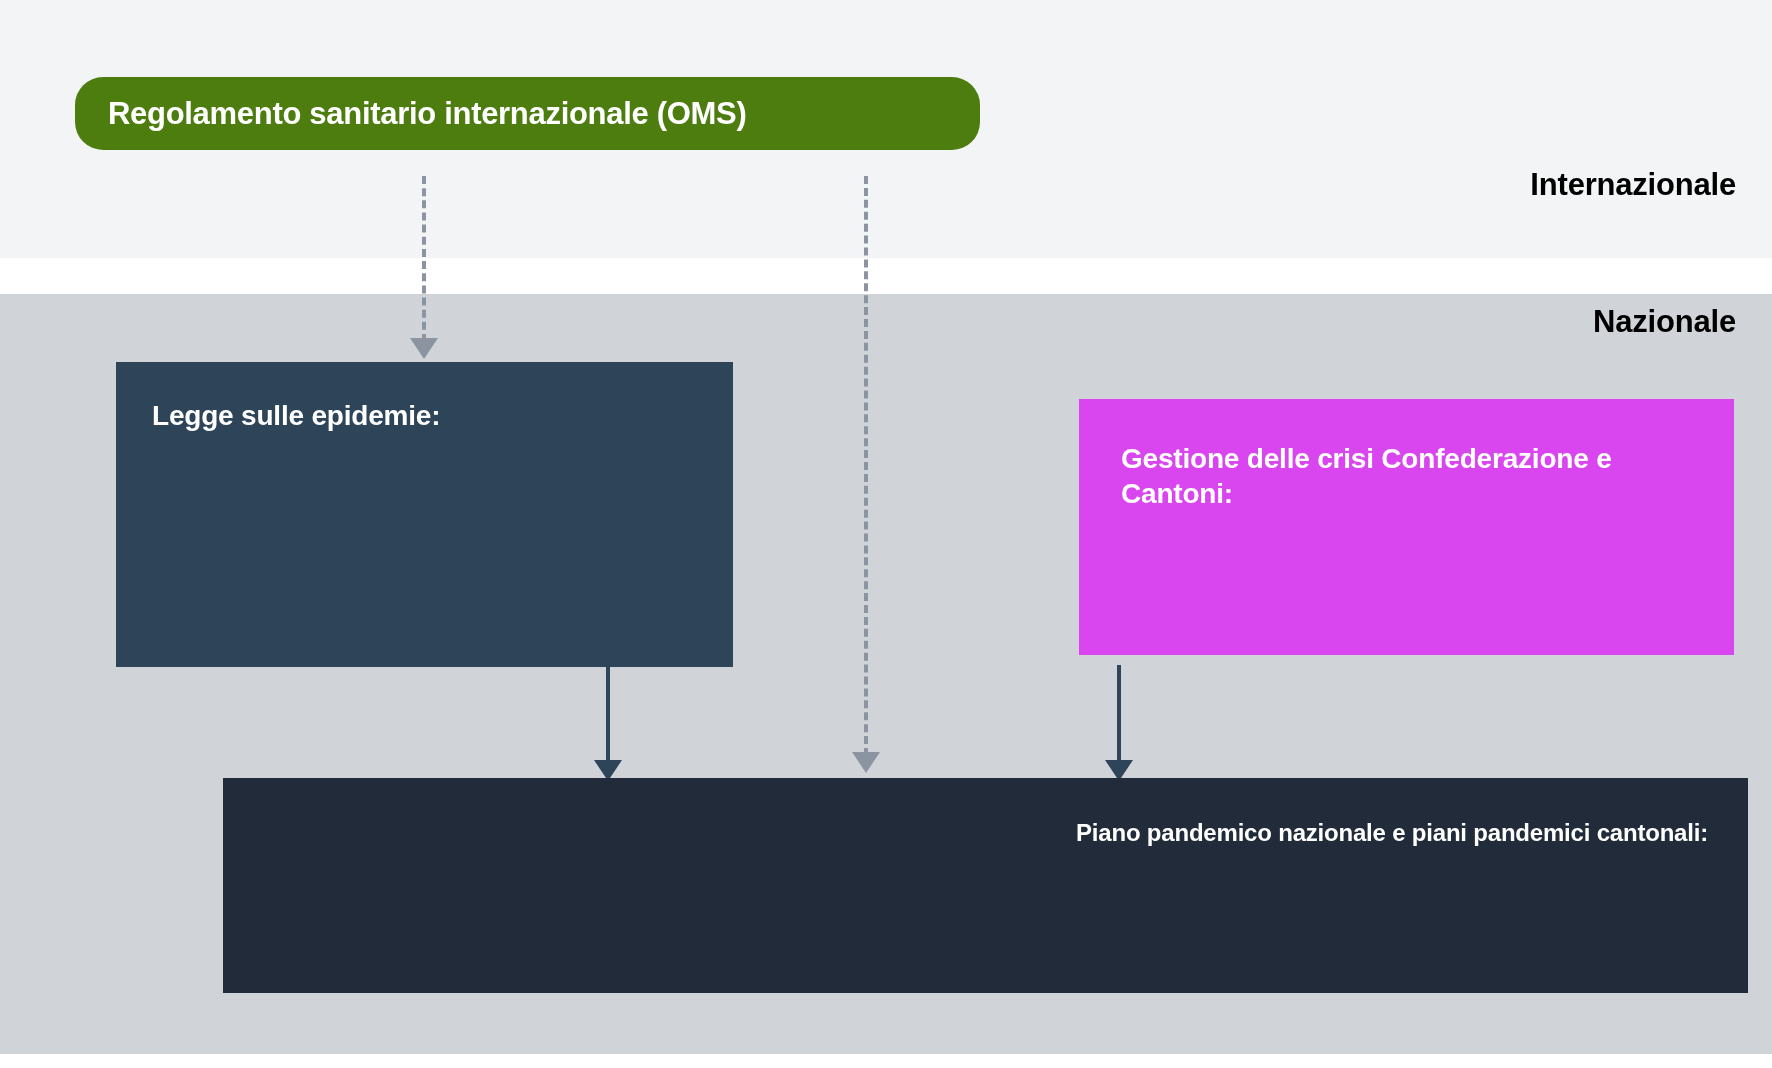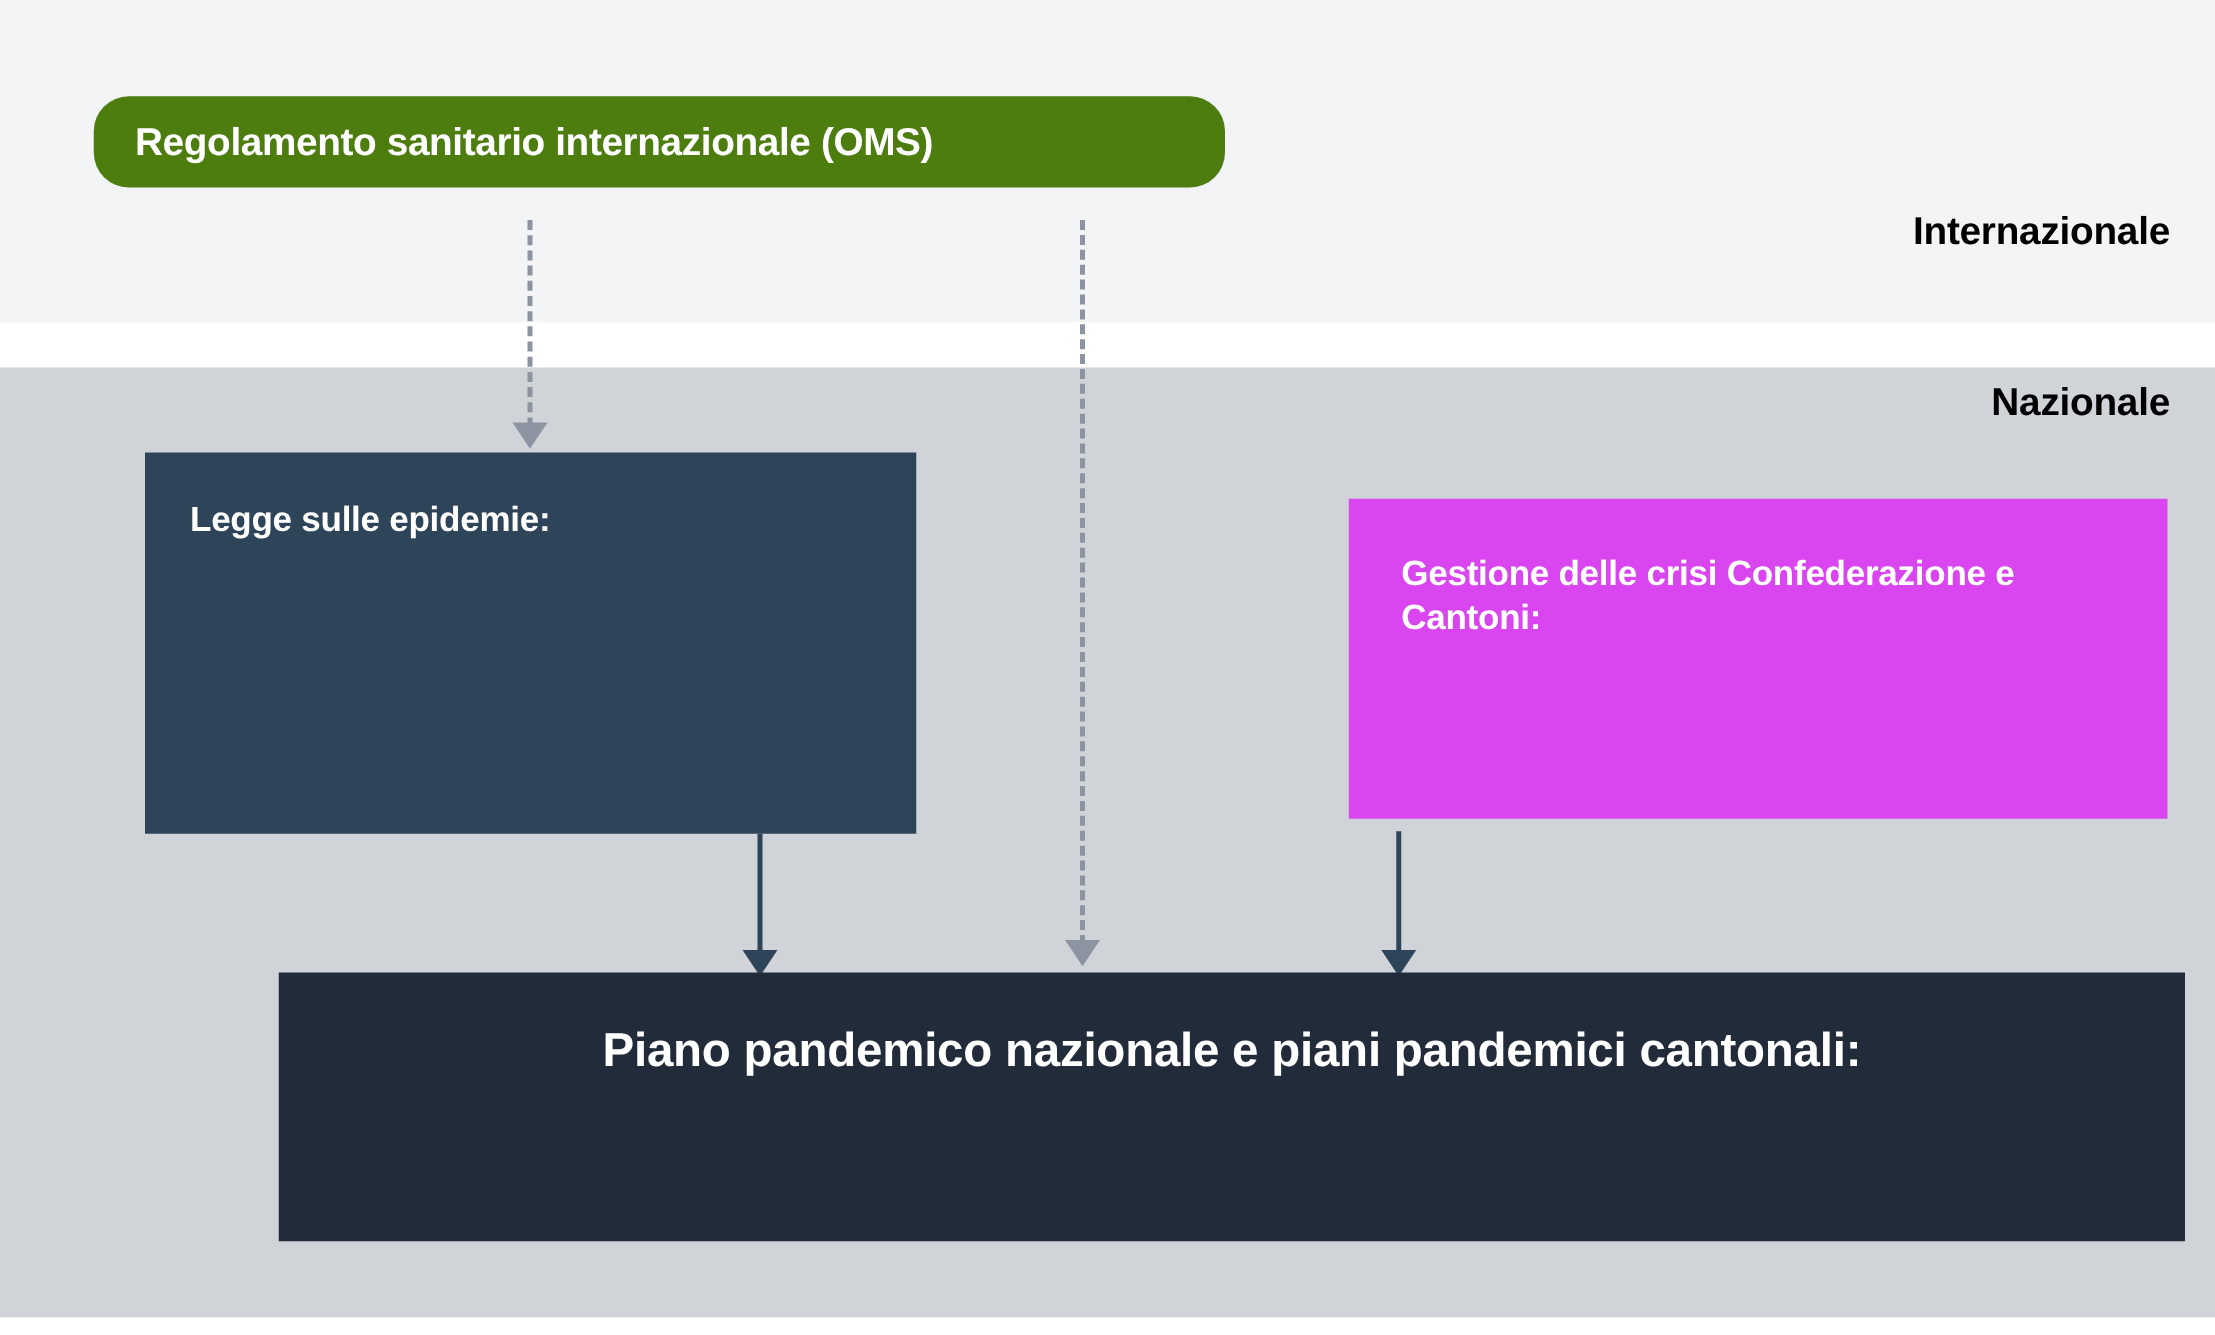--- a/index.html
+++ b/index.html
@@ -121,21 +121,21 @@
     font-weight: bold;
     line-height: 1.26;
     letter-spacing: -0.2px;
   }
   .box-body {
     font-size: 28px;
     font-weight: 300;
     line-height: 1.28;
     letter-spacing: -0.1px;
   }
-  #box-plan .box-heading { font-size: 38px; }
+  #box-plan .box-heading { font-size: 24px; text-align: right; }
   #box-plan .box-body { font-size: 28px; line-height: 1.3; }
 
   
   .connector { position: absolute; }
   .conn-dashed-line {
     position: absolute;
     width: 0;
     border-left: 4px dashed #8b94a0;
   }
   .conn-solid-line {

